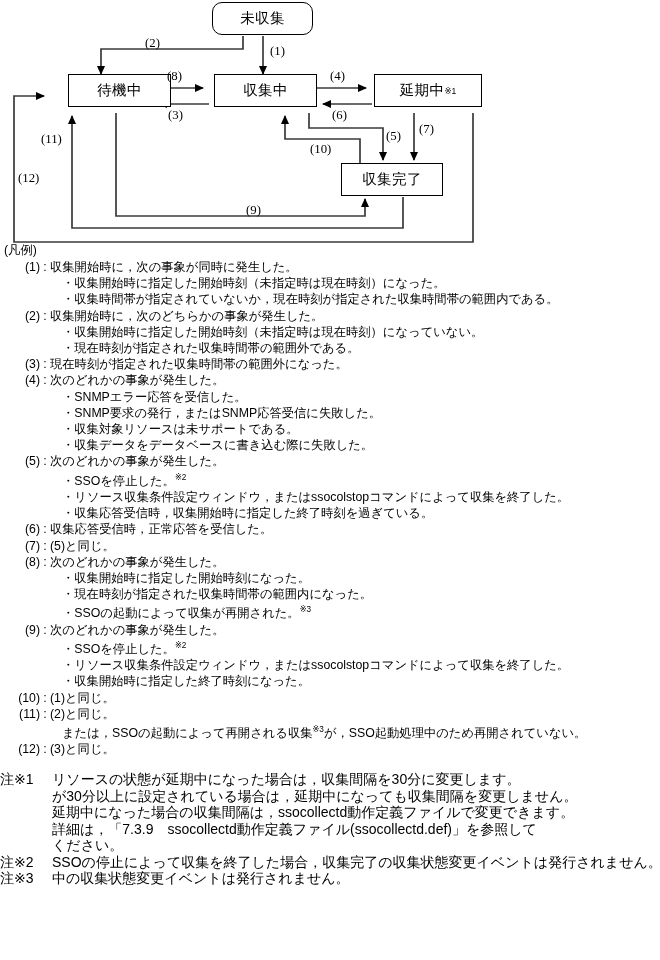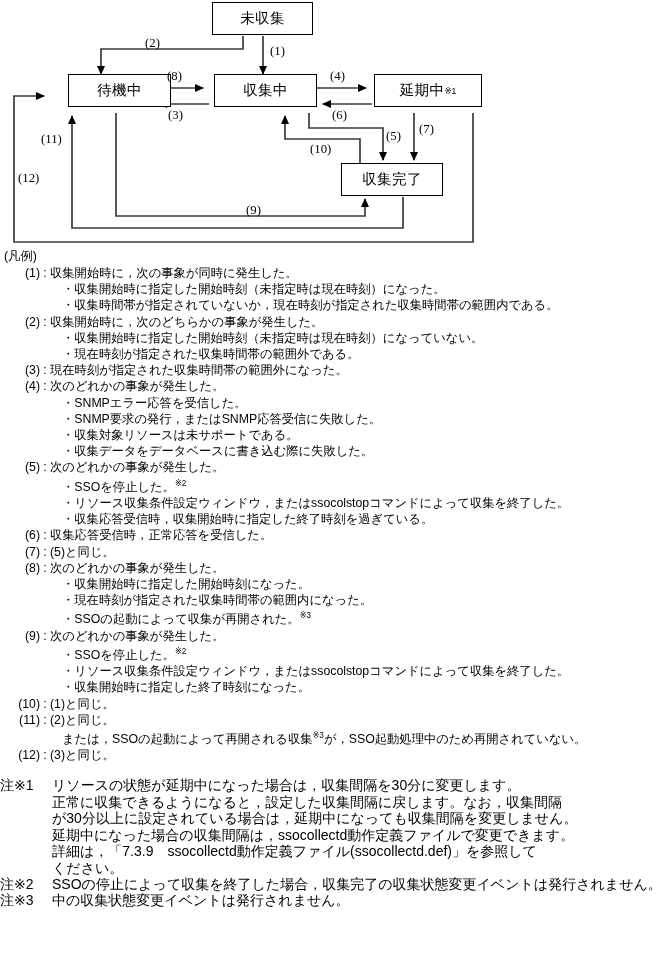--- a/index.html
+++ b/index.html
@@ -49,21 +49,21 @@
     font-size: 12.8px;
     font-family: "Liberation Serif", "DejaVu Serif", serif;
     white-space: nowrap;
     color: #000;
   }
 
   
   #text-area {
     position: absolute;
     left: 0;
-    top: 248px;
+    top: 242px;
     width: 660px;
   }
   .legend-title {
     font-size: 12.3px;
     margin: 0 0 1px 4px;
     line-height: 16px;
   }
   .legend-list {
     margin: 0;
     padding: 0;
@@ -158,21 +158,21 @@
       <path d="M360,163 L360,139 L285,139 L285,116" marker-end="url(#ah)"></path>
 
       <path d="M116,113 L116,216 L365,216 L365,199" marker-end="url(#ah)"></path>
 
       <path d="M403,197 L403,228 L72,228 L72,116" marker-end="url(#ah)"></path>
 
       <path d="M473,113 L473,242 L14,242 L14,96 L44,96" marker-end="url(#ah)"></path>
     </g>
   </svg>
 
-  <div class="state-box" style="left:212px; top:2px; width:101px; height:33px;">
+  <div class="state-box" style="left:212px; top:2px; width:101px; height:33px;border-radius:10px;">
     <span>未収集</span>
   </div>
 
   <div class="state-box" style="left:68px; top:74px; width:103px; height:33px;">
     <span>待機中</span>
   </div>
 
   <div class="state-box" style="left:214px; top:74px; width:103px; height:33px;">
     <span>収集中</span>
   </div>
@@ -307,21 +307,20 @@
           <div class="legend-head">(3)と同じ。</div>
         </span>
       </li>
     </ul>
 
   <div id="notes-area">
       <div class="note-row">
         <span class="note-tag">注※1</span>
         <span class="note-body">
           <div class="note-line">リソースの状態が延期中になった場合は，収集間隔を30分に変更します。</div>
-          <div class="note-line">正常に収集できるようになると，設定した収集間隔に戻します。なお，収集間隔</div>
           <div class="note-line">が30分以上に設定されている場合は，延期中になっても収集間隔を変更しません。</div>
           <div class="note-line">延期中になった場合の収集間隔は，ssocollectd動作定義ファイルで変更できます。</div>
           <div class="note-line">詳細は，「7.3.9　ssocollectd動作定義ファイル(ssocollectd.def)」を参照して</div>
           <div class="note-line">ください。</div>
         </span>
       </div>
       <div class="note-row">
         <span class="note-tag">注※2</span>
         <span class="note-body">
           <div class="note-line">SSOの停止によって収集を終了した場合，収集完了の収集状態変更イベントは発行されません。</div>

